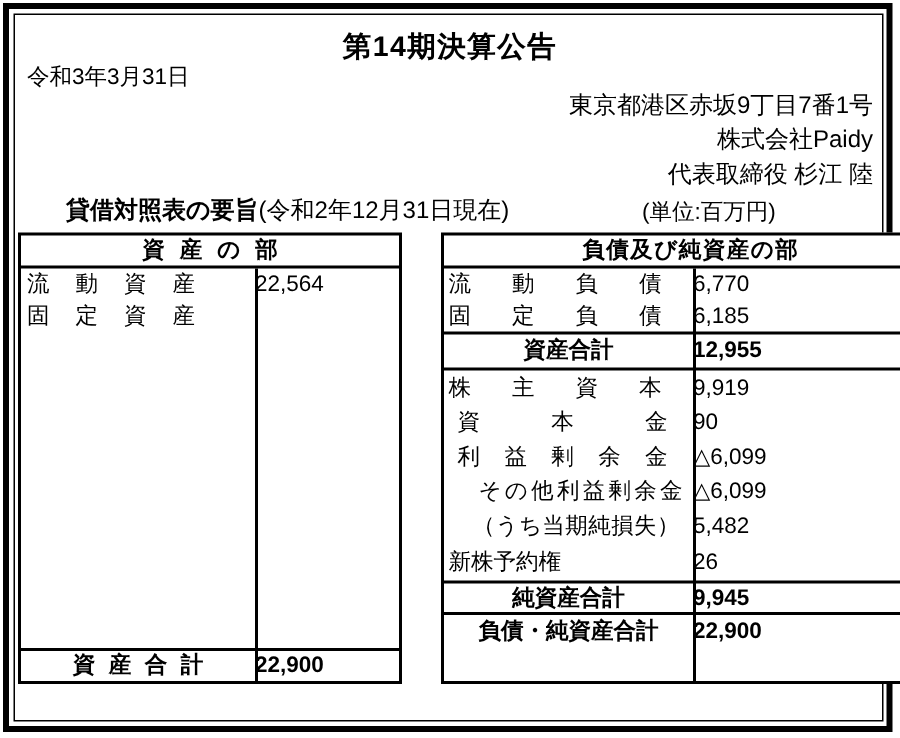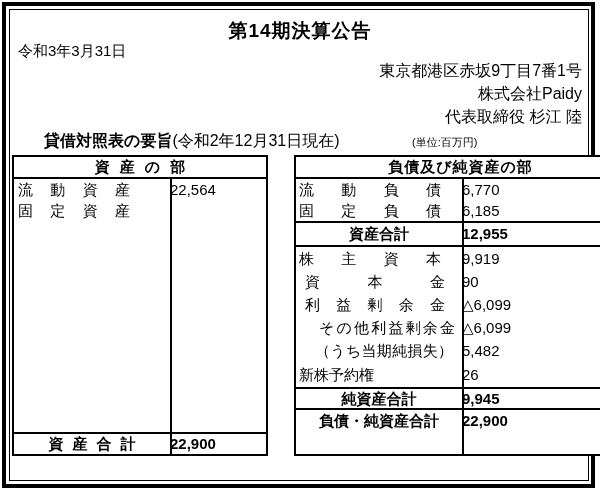--- a/index.html
+++ b/index.html
@@ -13,21 +13,21 @@
   .frame-inner { position:absolute; left:9px; top:9px; width:580px; height:472px;
     border:1px solid #000; box-sizing:border-box; }
 
   .title { position:absolute; top:18px; left:0; width:100%; text-align:center;
     font-size:19px; font-weight:bold; letter-spacing:1px; }
   .date  { position:absolute; top:42px; left:18px; font-size:15px; }
   .addr  { position:absolute; right:18px; font-size:16px; line-height:19px; }
   .addr1 { top:61px; } .addr2 { top:84px; } .addr3 { top:107px; }
   .subtitle { position:absolute; top:131px; left:44px; font-size:16px; line-height:20px; }
   .subtitle .b { font-weight:bold; }
-  .unit { position:absolute; top:132px; left:412px; font-size:11px; line-height:20px; }
+  .unit { position:absolute; top:132px; left:428px; font-size:15px; line-height:20px; }
 
   .tbl { position:absolute; top:155px; box-sizing:border-box; border:2px solid #000;
     background:#fff; font-size:15px; display:flex; flex-direction:column; overflow:hidden; }
   #assets { left:12px;  width:256px; height:301px; }
   #liab   { left:294px; width:332px; height:301px; }
 
   .vline { position:absolute; top:22px; bottom:0; width:2px; background:#000; }
   #assets .vline { left:156px; }
   #liab   .vline { left:166px; }
 

